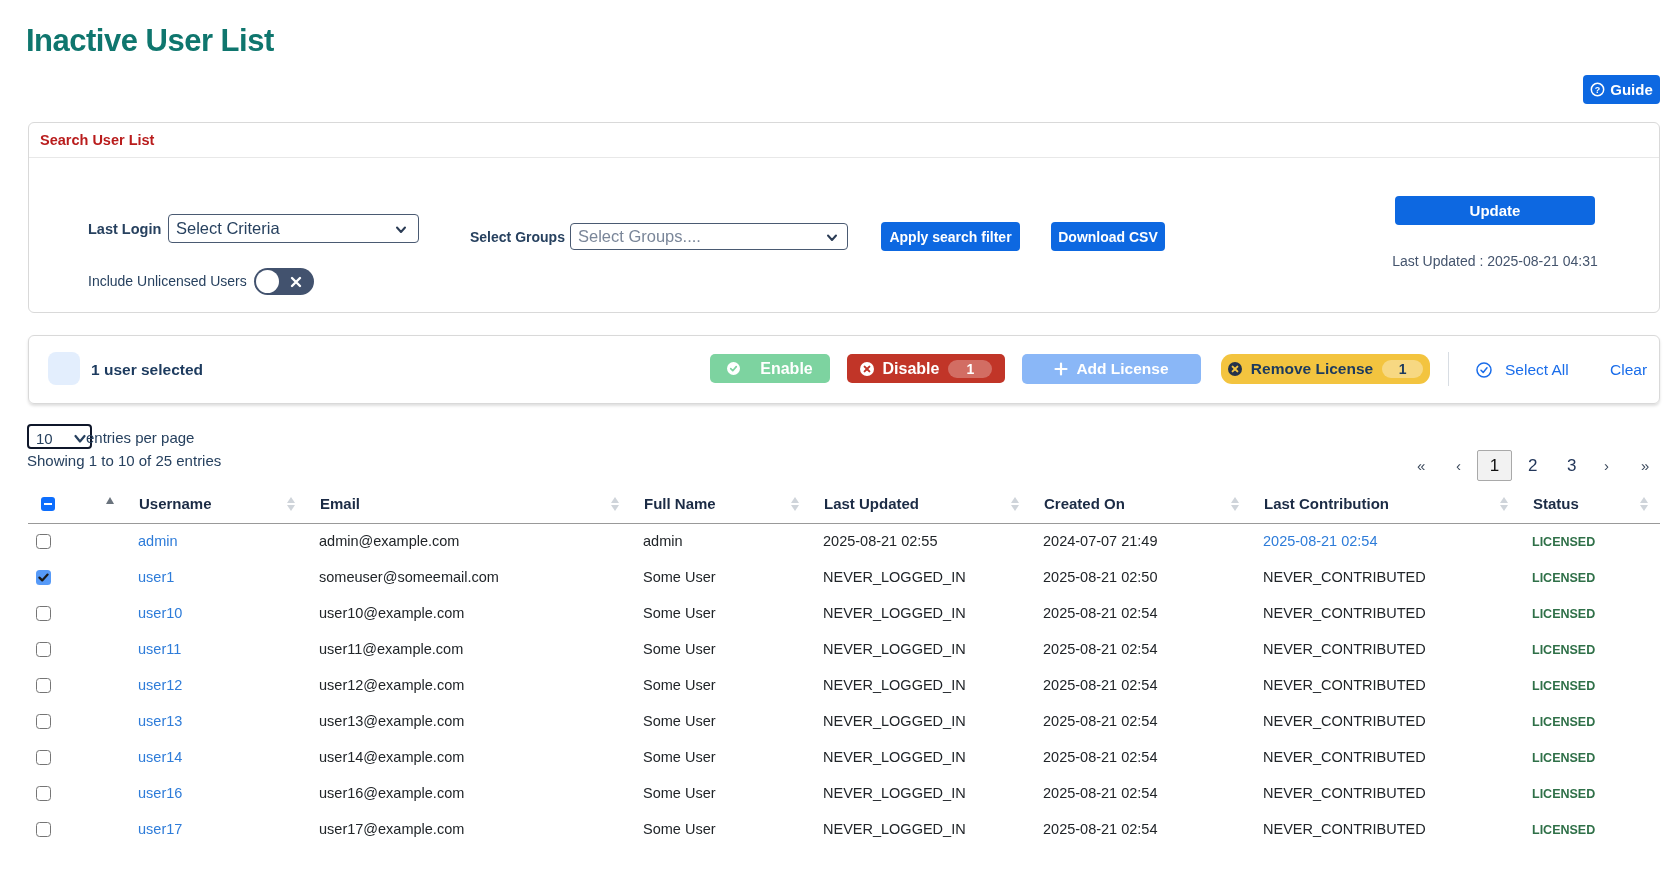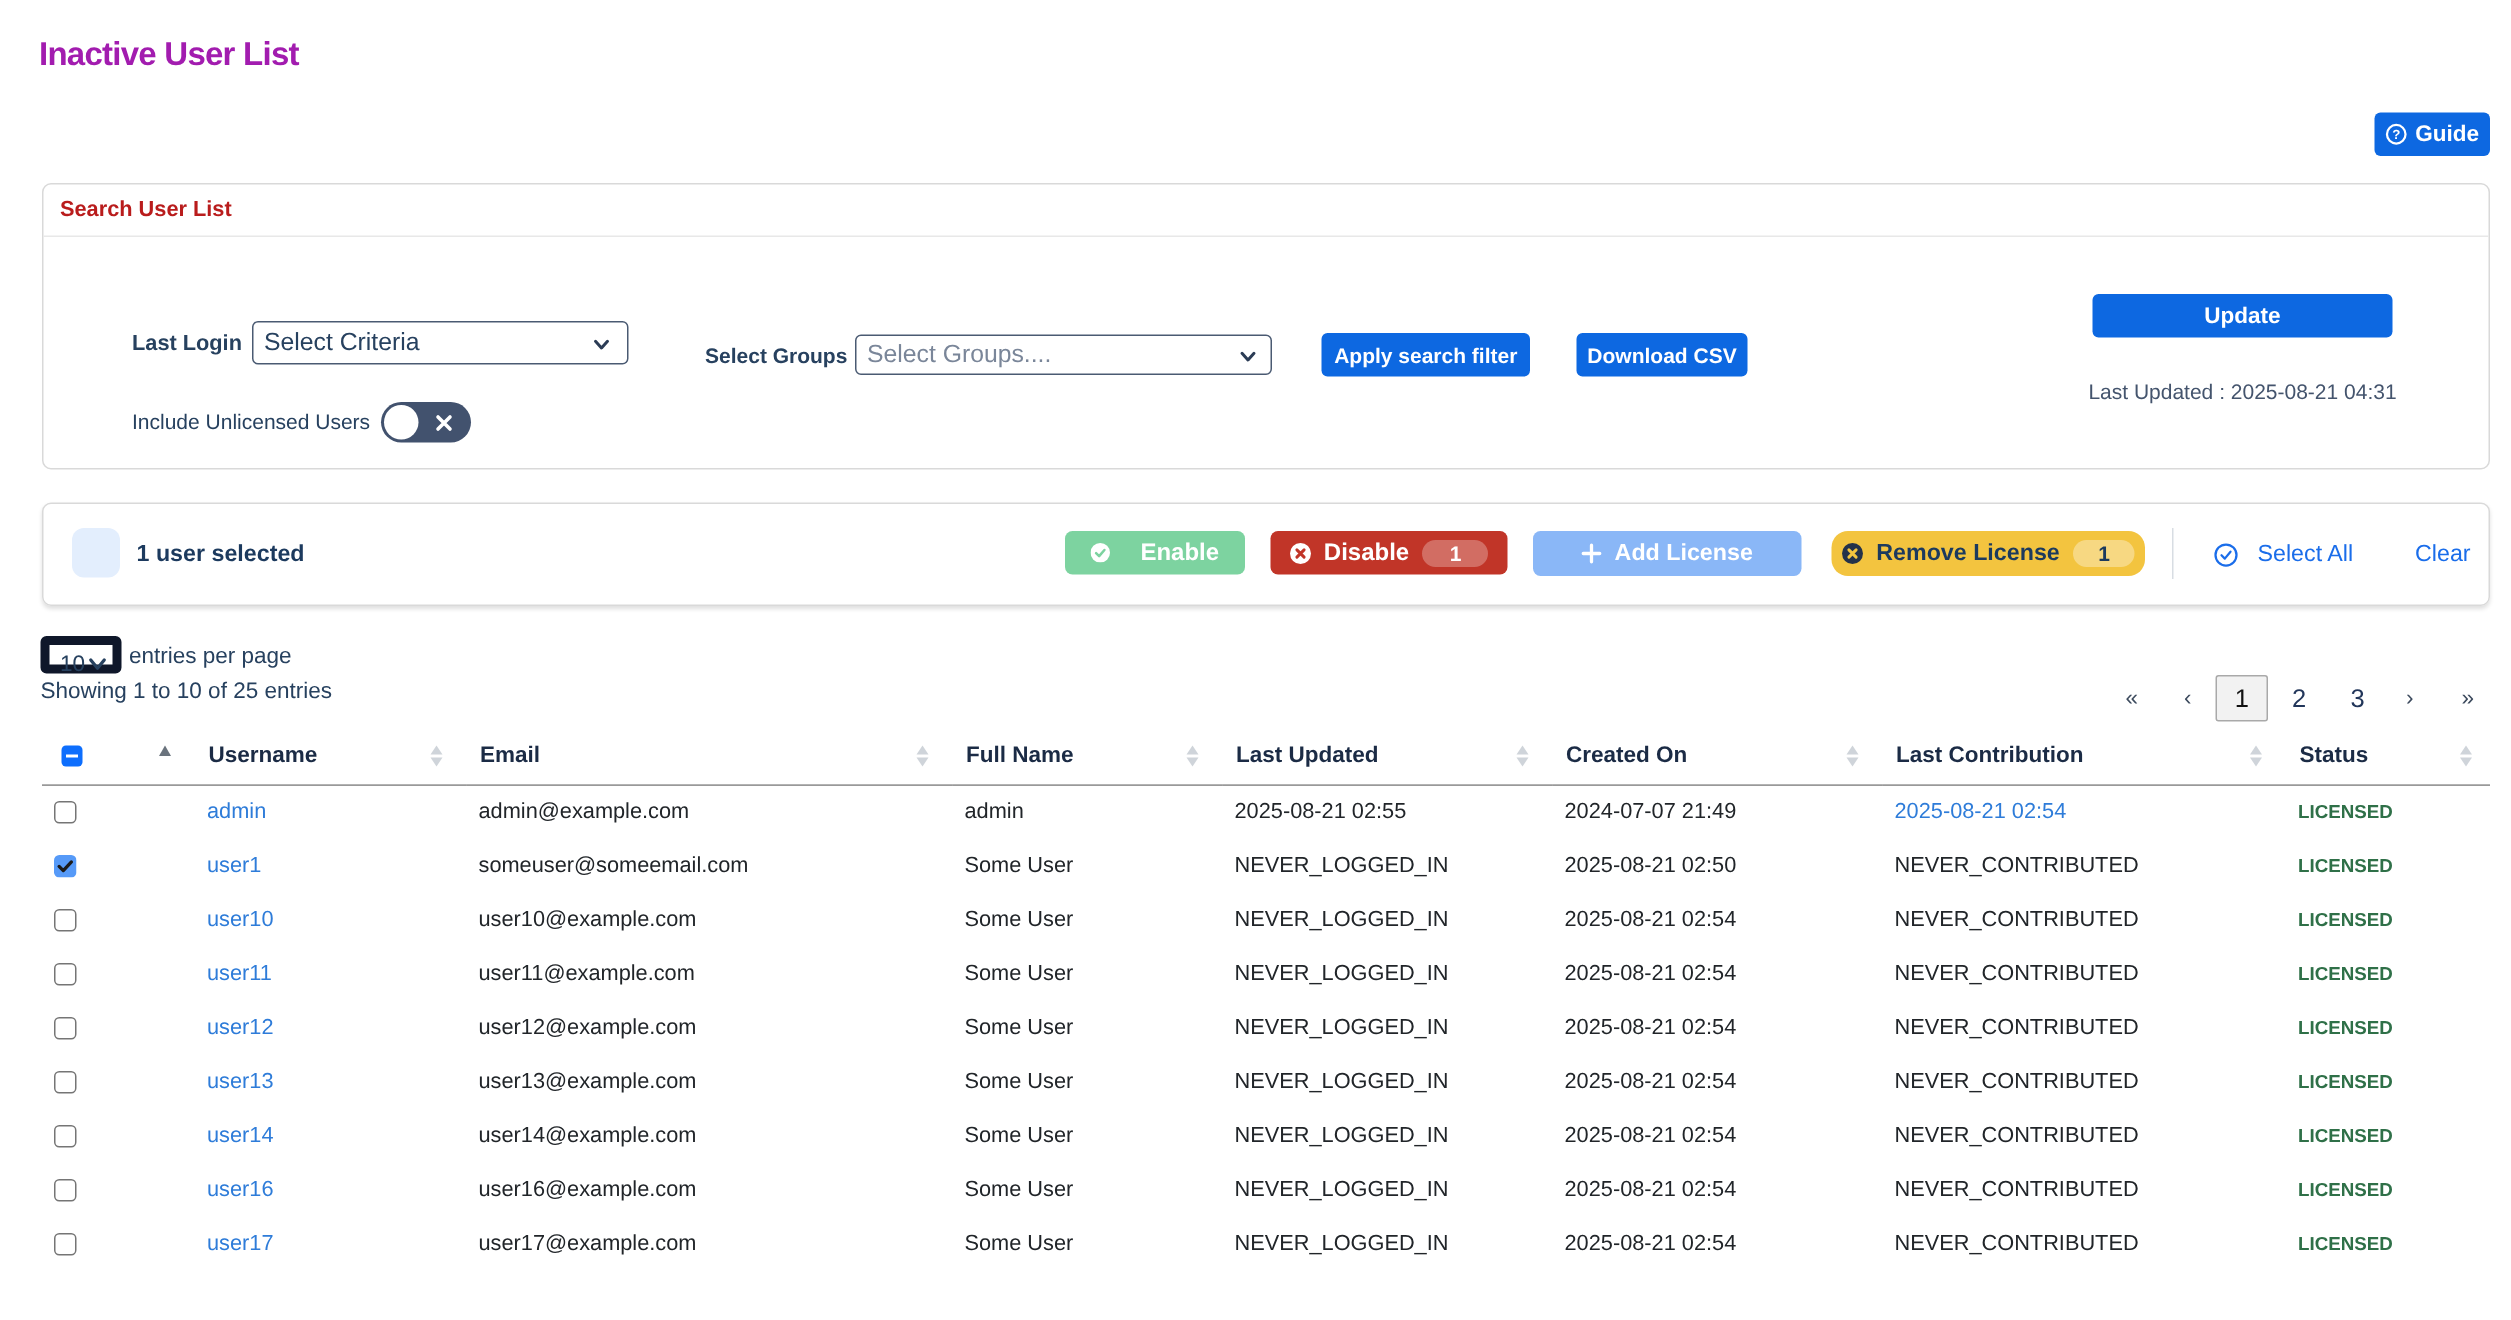--- a/index.html
+++ b/index.html
@@ -1,18 +1,18 @@
 <!DOCTYPE html>
 <html><head>
 <meta charset="utf-8">
 <style>
 * { margin:0; padding:0; box-sizing:border-box; }
 html,body { width:1674px; height:880px; background:#fff; font-family:"Liberation Sans", sans-serif; overflow:hidden; position:relative; }
 .abs { position:absolute; }
-h1 { position:absolute; left:26px; top:23px; font-size:22px; font-weight:bold; color:#a21caf; letter-spacing:-0.5px; }
+h1 { position:absolute; left:26px; top:23px; font-size:31px; font-weight:bold; color:#0f766e; letter-spacing:-0.5px; }
 .btn { position:absolute; display:flex; align-items:center; justify-content:center; border-radius:4px; font-weight:bold; white-space:nowrap; }
 .btn-blue { background:#0d68e1; color:#fff; }
 #guide { left:1583px; top:75px; width:77px; height:29px; font-size:15px; gap:5px; }
 #card1 { position:absolute; left:28px; top:122px; width:1632px; height:191px; border:1px solid #d9d9d9; border-radius:6px; }
 #card1 .hdr { height:35px; border-bottom:1px solid #e8e8e8; display:flex; align-items:center; padding-left:11px; font-size:14.5px; font-weight:bold; color:#b91c1c; }
 .lbl { position:absolute; font-size:15px; color:#27415f; }
 .sel { position:absolute; border:1px solid #4a5a72; border-radius:4px; background:#fff; display:flex; align-items:center; }
 .sel .txt { font-size:16.5px; color:#27415f; }
 .chev { position:absolute; width:12px; height:12px; }
 #card2 { position:absolute; left:28px; top:335px; width:1632px; height:69px; border:1px solid #d9d9d9; border-radius:6px; box-shadow:0 2px 3px rgba(0,0,0,.13); }
@@ -106,21 +106,21 @@
 <div class="abs" style="left:1448px; top:352px; width:1px; height:34px; background:#d8dde3;"></div>
 <div class="abs" style="left:1476px; top:361px; display:flex; align-items:center; gap:13px;">
   <svg width="16" height="16" viewBox="0 0 16 16">
       <circle cx="8" cy="8" r="7" fill="none" stroke="#1a6dea" stroke-width="1.5"></circle>
       <path d="M5 8.2 L7.2 10.4 L11 5.8" fill="none" stroke="#1a6dea" stroke-width="1.5" stroke-linecap="round" stroke-linejoin="round"></path>
     </svg>
   <span style="font-size:15.5px; color:#1a6dea;">Select All</span>
 </div>
 <div class="abs" style="left:1610px; top:361px; font-size:15.5px; color:#1a6dea;">Clear</div>
 
-<div class="abs" style="left:27px; top:424px; width:54px; height:25px; border:6px solid #0f172a; border-radius:4px;">
+<div class="abs" style="left:27px; top:424px; width:65px; height:25px; border:2px solid #0f172a; border-radius:4px;">
   <span class="abs" style="left:7px; top:4px; font-size:15px; color:#27415f;">10</span>
   <svg class="abs" style="right:4px; top:8px;" width="12" height="10" viewBox="0 0 12 10">
       <path d="M1.5 2 L6 7.5 L10.5 2" fill="none" stroke="#27415f" stroke-width="2.2" stroke-linecap="round" stroke-linejoin="round"></path>
     </svg>
 </div>
 <div class="abs" style="left:86px; top:429px; font-size:15px; color:#27415f;">entries per page</div>
 <div class="abs" style="left:27px; top:452px; font-size:15px; color:#27415f;">Showing 1 to 10 of 25 entries</div>
 
 <div class="pagit" style="left:1417px; top:457px; font-size:15px; color:#3c4a5d;">«</div>
 <div class="pagit" style="left:1456px; top:457px; font-size:15px; color:#3c4a5d;">‹</div>

